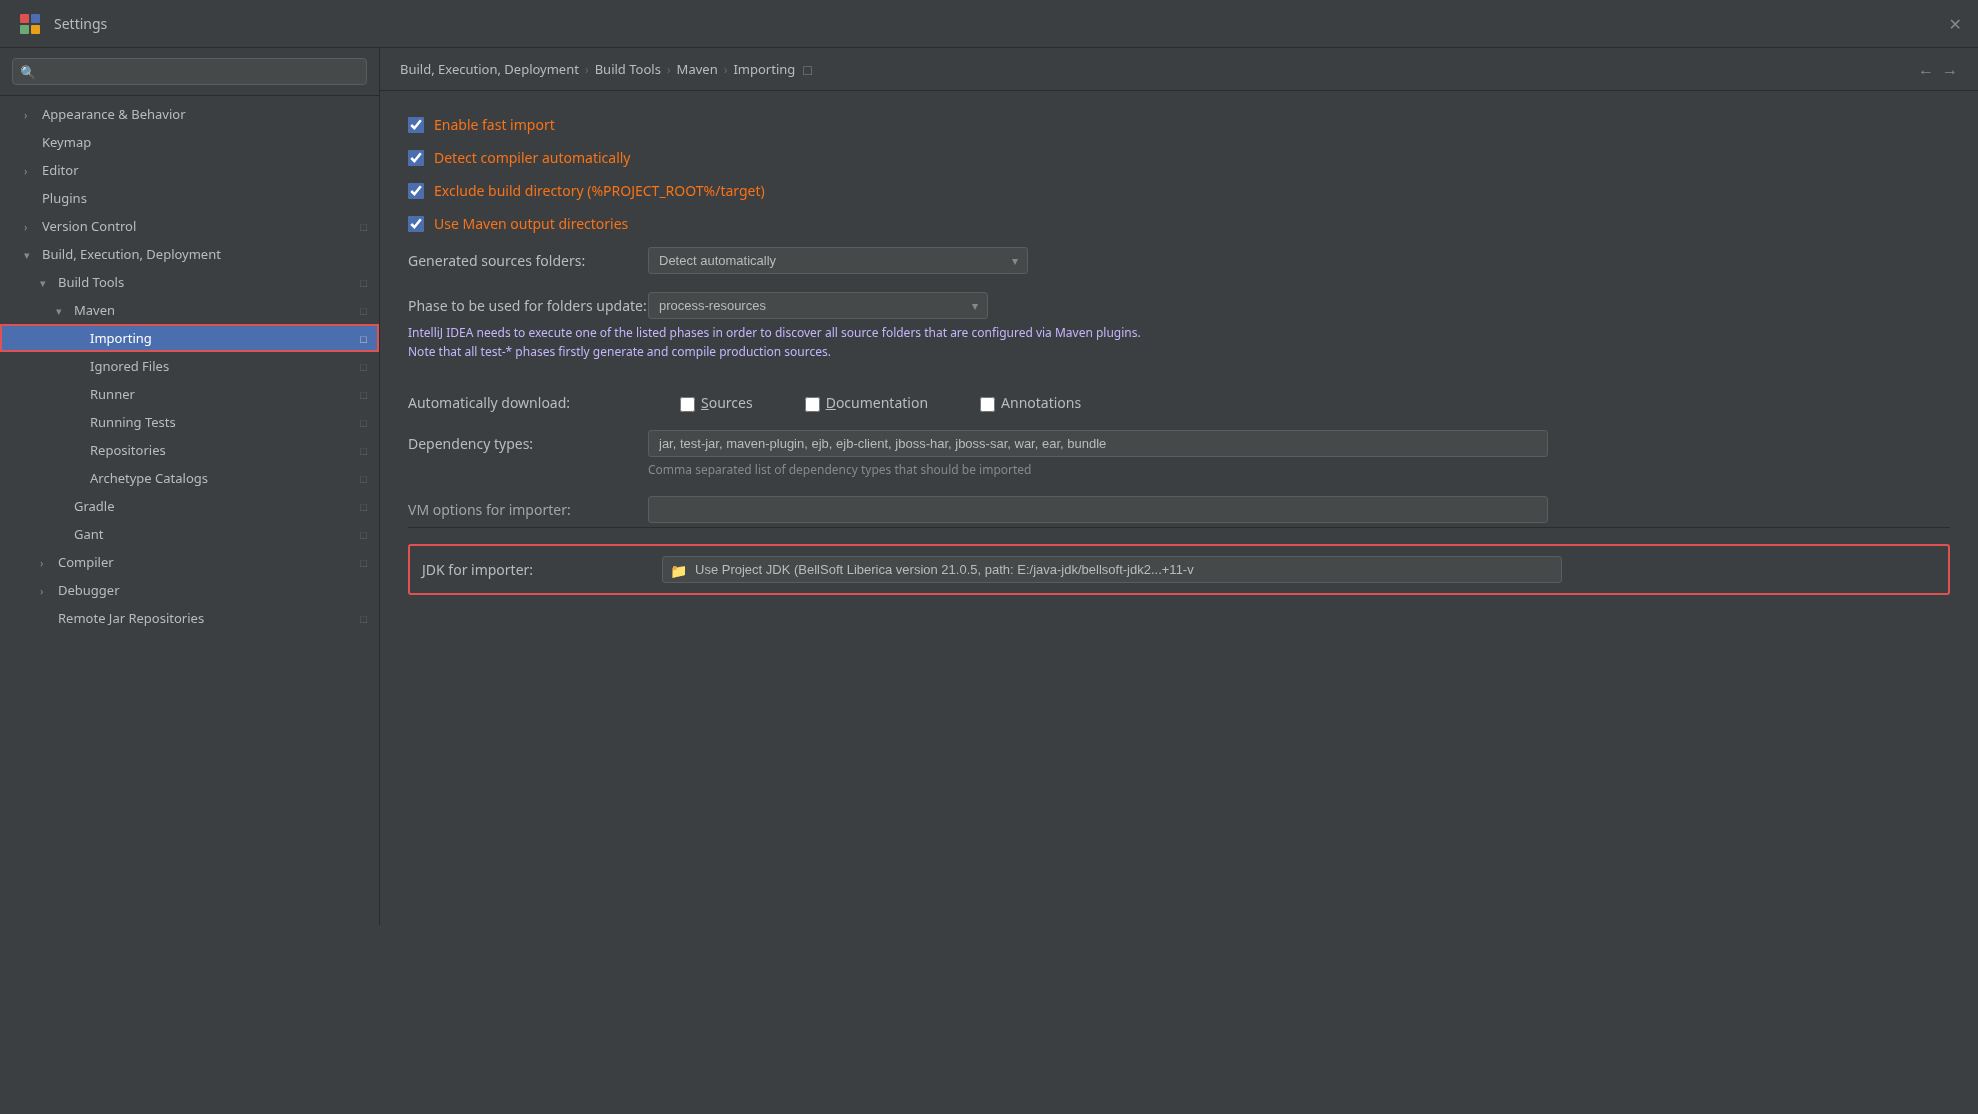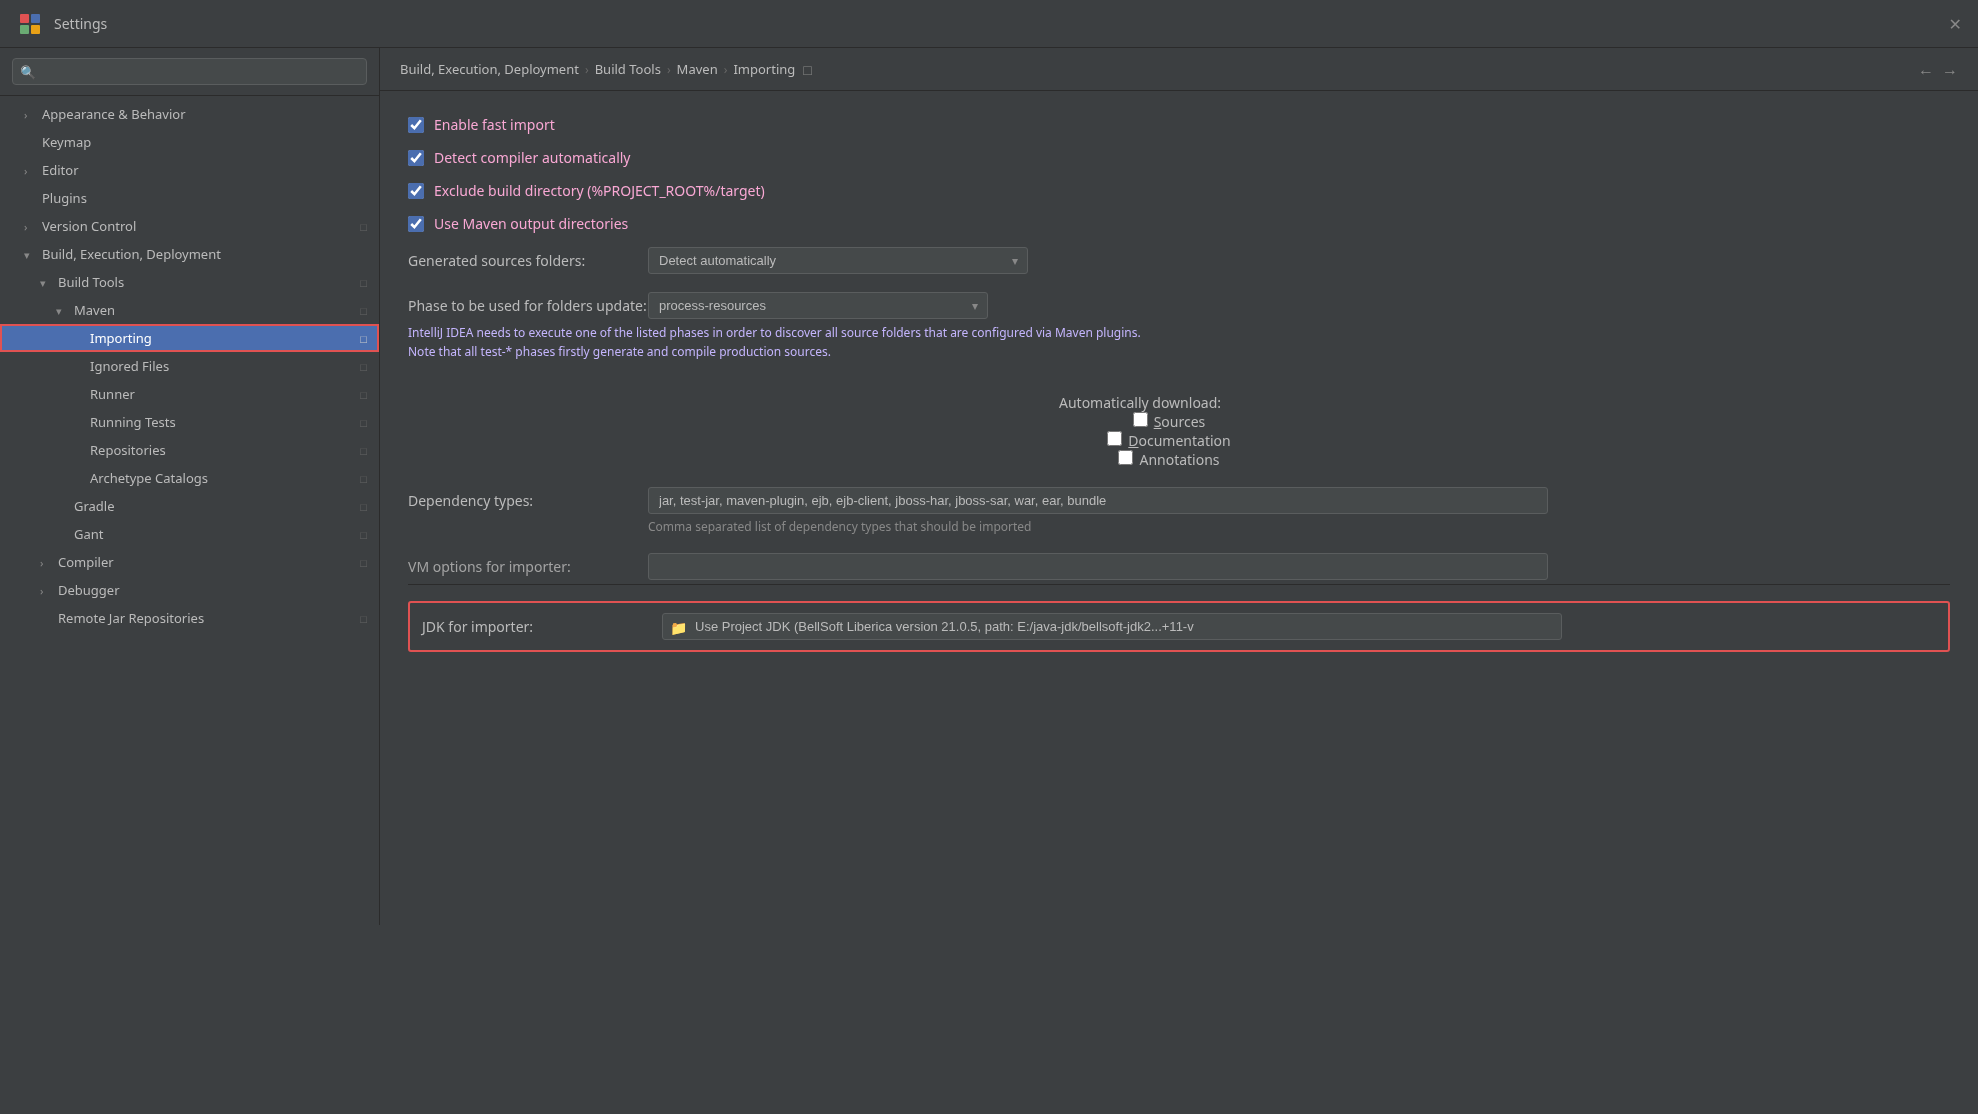--- a/index.html
+++ b/index.html
@@ -43,30 +43,30 @@
     .breadcrumb-bar .sep { color: #666; margin: 0 6px; font-size: 12px; }
     .breadcrumb-bar .pin { color: #888; margin-left: 8px; font-size: 14px; }
     .breadcrumb-nav { margin-left: auto; display: flex; gap: 8px; color: #888; }
     .breadcrumb-nav span { cursor: pointer; font-size: 16px; }
 
     .settings-body { flex: 1; overflow-y: auto; padding: 24px 28px; }
 
     .setting-row { display: flex; align-items: center; margin-bottom: 18px; }
     .checkbox-row { display: flex; align-items: center; margin-bottom: 14px; cursor: pointer; }
     .checkbox-row input[type=checkbox] { width: 16px; height: 16px; margin-right: 10px; accent-color: #4b6eaf; cursor: pointer; flex-shrink: 0; }
-    .checkbox-row label { color: #f9a8d4; font-size: 14px; cursor: pointer; }
+    .checkbox-row label { color: #f97316; font-size: 14px; cursor: pointer; }
 
     .field-label { color: #bbb; font-size: 14px; white-space: nowrap; min-width: 240px; }
     .select-wrapper { position: relative; display: inline-flex; align-items: center; }
     .select-ctrl { background: #45494a; border: 1px solid #5a5d5e; color: #bbb; padding: 5px 32px 5px 10px; font-size: 13px; border-radius: 3px; appearance: none; outline: none; cursor: pointer; min-width: 320px; }
     .select-arrow { position: absolute; right: 10px; pointer-events: none; color: #888; font-size: 12px; }
 
-    .auto-download-row { display: flex; align-items: center; margin-bottom: 18px; flex-direction: column; }
+    .auto-download-row { display: flex; align-items: center; margin-bottom: 18px; }
     .auto-download-label { color: #bbb; font-size: 14px; min-width: 240px; }
-    .checkbox-inline { display: flex; align-items: flex-start; margin-right: 20px; cursor: pointer; }
+    .checkbox-inline { display: flex; align-items: flex-end; margin-right: 20px; cursor: pointer; margin-left: 32px; }
     .checkbox-inline input[type=checkbox] { width: 15px; height: 15px; margin-right: 6px; accent-color: #4b6eaf; }
     .checkbox-inline label { color: #bbb; font-size: 14px; cursor: pointer; }
 
     .dep-types-row { display: flex; align-items: center; margin-bottom: 4px; }
     .dep-types-label { color: #bbb; font-size: 14px; min-width: 240px; }
     .dep-types-input { background: #45494a; border: 1px solid #5a5d5e; color: #bbb; padding: 5px 10px; font-size: 13px; border-radius: 3px; outline: none; flex: 1; max-width: 900px; }
 
     .vm-row { display: flex; align-items: center; margin-bottom: 4px; }
     .vm-label { color: #a3a3a3; font-size: 14px; min-width: 240px; }
     .vm-input { background: #45494a; border: 1px solid #5a5d5e; color: #bbb; padding: 5px 10px; font-size: 13px; border-radius: 3px; outline: none; flex: 1; max-width: 900px; }

